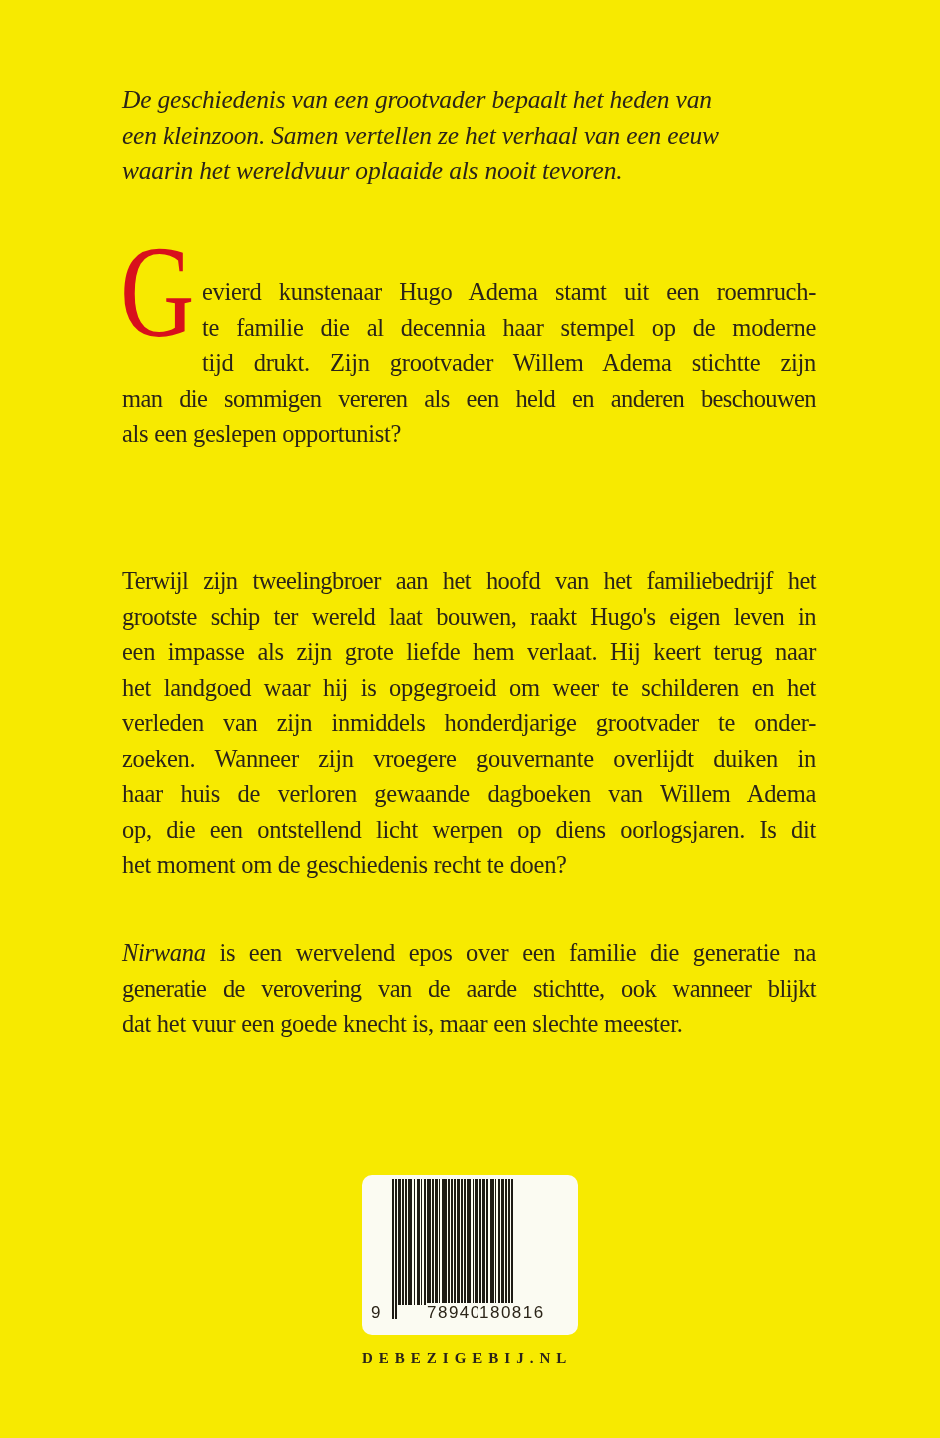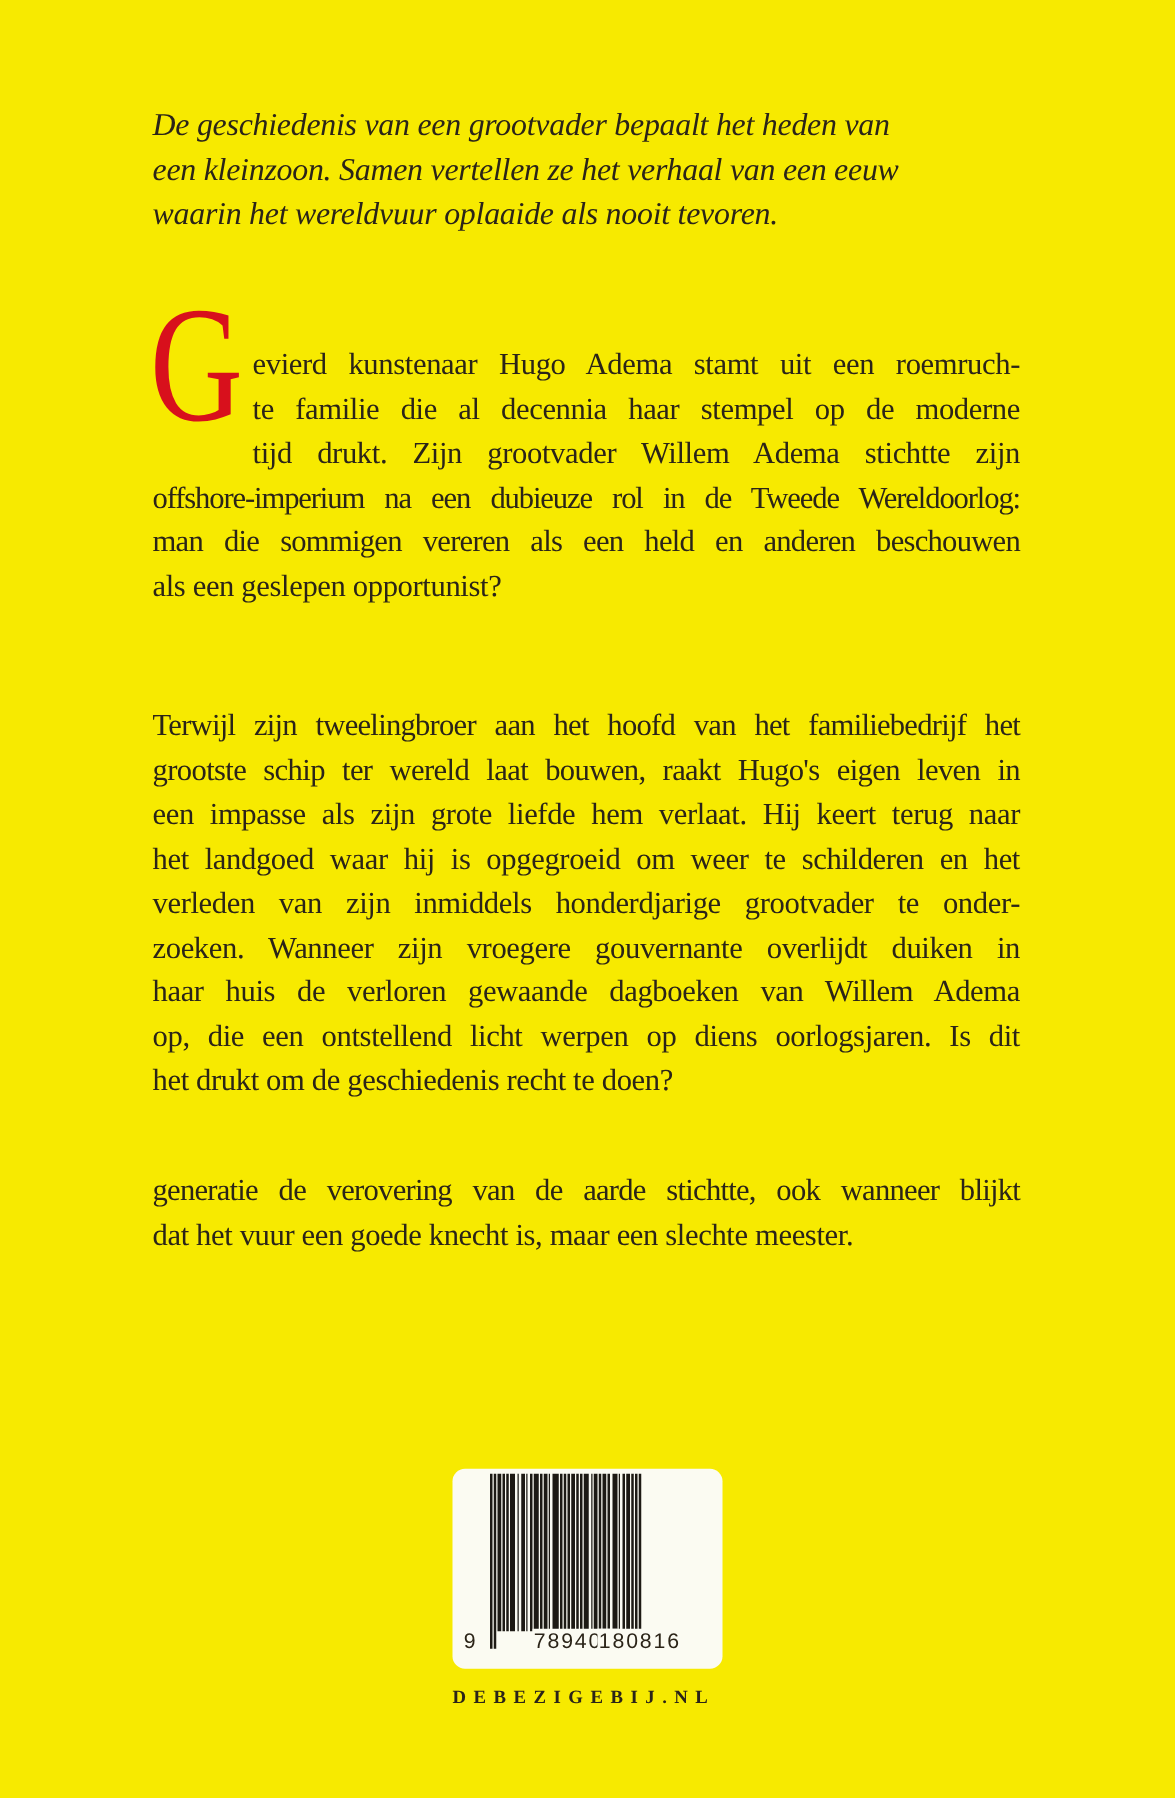--- a/index.html
+++ b/index.html
@@ -123,38 +123,38 @@
   <span class="line">een kleinzoon. Samen vertellen ze het verhaal van een eeuw</span>
   <span class="line">waarin het wereldvuur oplaaide als nooit tevoren.</span>
 </div>
 
 <div class="dropcap">G</div>
 
 <div class="para p1">
   <span class="line indent">evierd kunstenaar Hugo Adema stamt uit een roemruch-</span>
   <span class="line indent">te familie die al decennia haar stempel op de moderne</span>
   <span class="line indent">tijd drukt. Zijn grootvader Willem Adema stichtte zijn</span>
-  <span class="line" style="letter-spacing:-0.9px;">offshore-imperium na een dubieuze rol in de Tweede Wereldoorlog:</span>
   <span class="line" style="letter-spacing:-0.6px;">man die sommigen vereren als een held en anderen beschouwen</span>
   <span class="line last">als een geslepen opportunist?</span>
 </div>
 
 <div class="para p2">
   <span class="line" style="letter-spacing:-0.6px;">Terwijl zijn tweelingbroer aan het hoofd van het familiebedrijf het</span>
   <span class="line" style="letter-spacing:-0.5px;">grootste schip ter wereld laat bouwen, raakt Hugo's eigen leven in</span>
   <span class="line">een impasse als zijn grote liefde hem verlaat. Hij keert terug naar</span>
   <span class="line">het landgoed waar hij is opgegroeid om weer te schilderen en het</span>
   <span class="line">verleden van zijn inmiddels honderdjarige grootvader te onder-</span>
   <span class="line">zoeken. Wanneer zijn vroegere gouvernante overlijdt duiken in</span>
   <span class="line">haar huis de verloren gewaande dagboeken van Willem Adema</span>
   <span class="line">op, die een ontstellend licht werpen op diens oorlogsjaren. Is dit</span>
-  <span class="line last">het drukt om de geschiedenis recht te doen?</span>
+  <span class="line last">het moment om de geschiedenis recht te doen?</span>
 </div>
 
 <div class="para p3">
+  <span class="line"><span class="em">Nirwana</span><span> is een wervelend epos over een familie die generatie na</span></span>
   <span class="line" style="letter-spacing:-0.6px;">generatie de verovering van de aarde stichtte, ook wanneer blijkt</span>
   <span class="line last">dat het vuur een goede knecht is, maar een slechte meester.</span>
 </div>
 
 <div class="barcode-box">
   <div class="bars">
     <div class="bar guard" style="width:2px"></div>
     <div class="bar guard" style="width:1.5px"></div>
     <div class="bar" style="width:3px"></div>
     <div class="bar" style="width:1.5px"></div>

